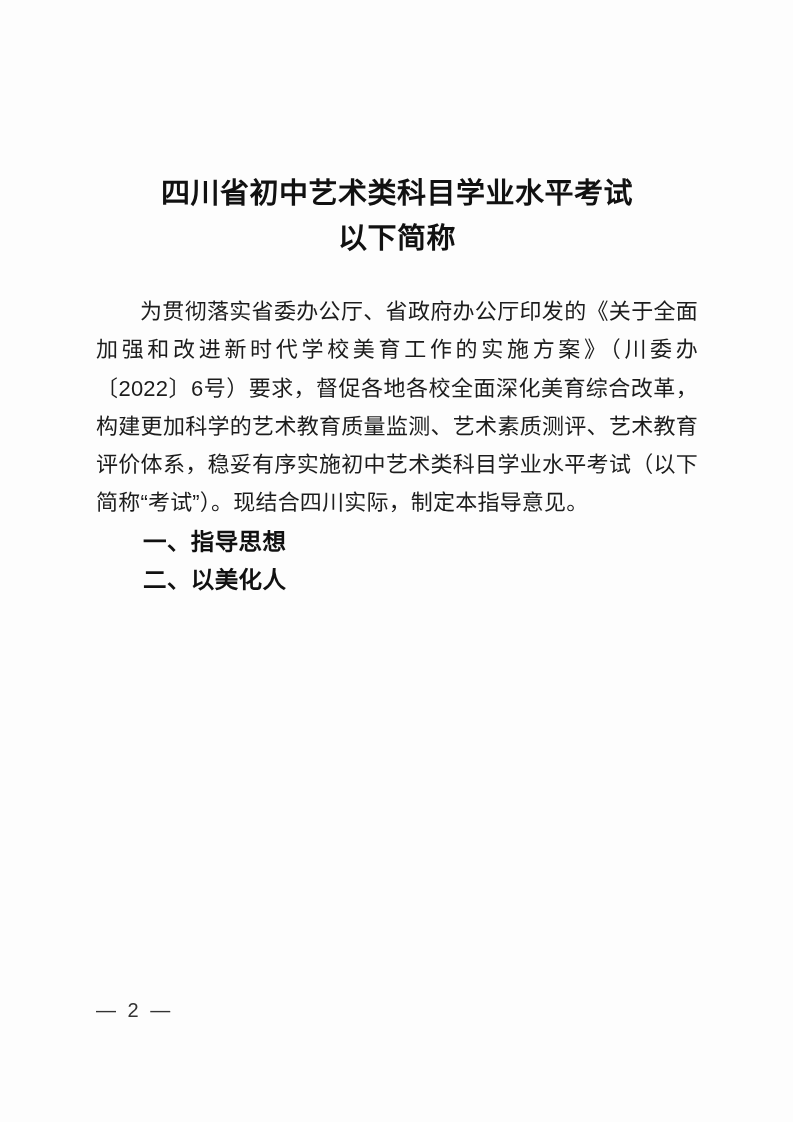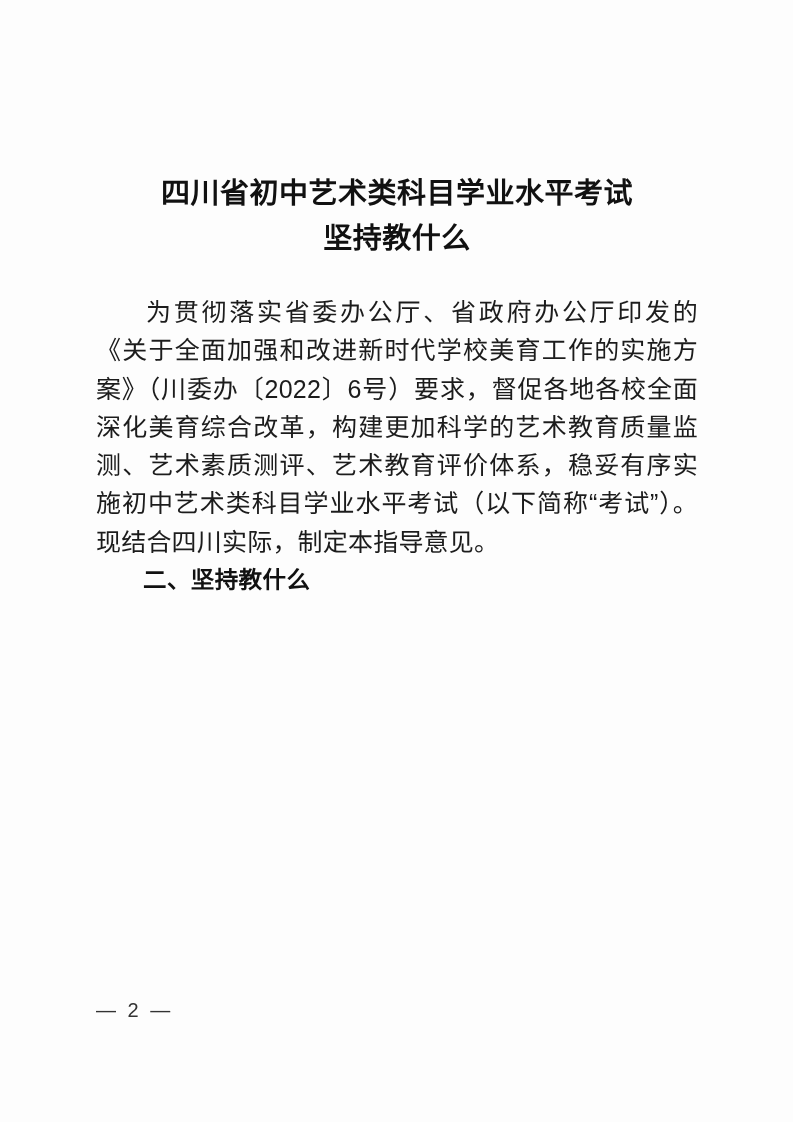--- a/index.html
+++ b/index.html
@@ -46,21 +46,21 @@
   .doc-title .title-line {
     display: block;
   }
 
   .body-block {
     margin-top: 32px;
   }
 
   p.para {
     margin: 0;
-    font-size: 25px;
+    font-size: 22px;
     line-height: 38.3px;
     text-align: justify;
     text-justify: inter-ideograph;
     text-indent: 2em;
     letter-spacing: 0.2px;
     color: #1c1c1c;
     font-weight: normal;
   }
 
   p.heading {
@@ -86,25 +86,26 @@
 </style>
 </head>
 <body>
 
 <div class="page">
 
   <div class="content">
 
     <h1 class="doc-title">
       <span class="title-line">四川省初中艺术类科目学业水平考试</span>
-      <span class="title-line">坚持教什么</span>
+      <span class="title-line">以下简称</span>
     </h1>
 
     <div class="body-block">
       <p class="para">为贯彻落实省委办公厅、省政府办公厅印发的《关于全面加强和改进新时代学校美育工作的实施方案》（川委办〔2022〕6号）要求，督促各地各校全面深化美育综合改革，构建更加科学的艺术教育质量监测、艺术素质测评、艺术教育评价体系，稳妥有序实施初中艺术类科目学业水平考试（以下简称“考试”）。现结合四川实际，制定本指导意见。</p>
-      <p class="heading">二、坚持教什么</p>
+      <p class="heading">一、指导思想</p>
+      <p class="heading">二、以美化人</p>
     </div>
 
   </div>
 
   <div class="page-number">— 2 —</div>
 
 </div>
 
 </body></html>

